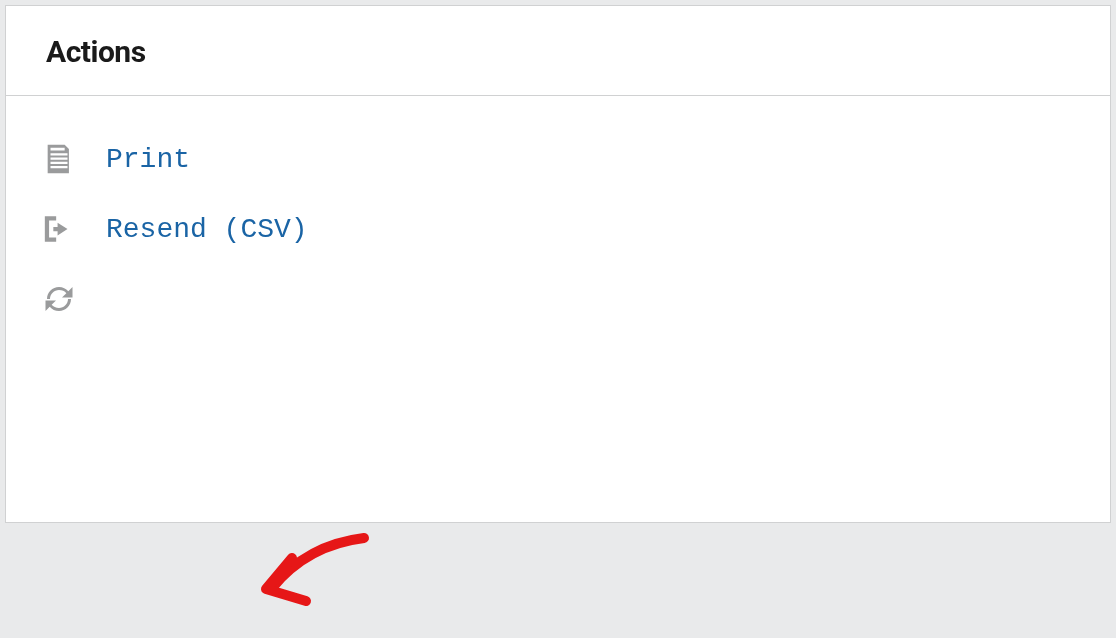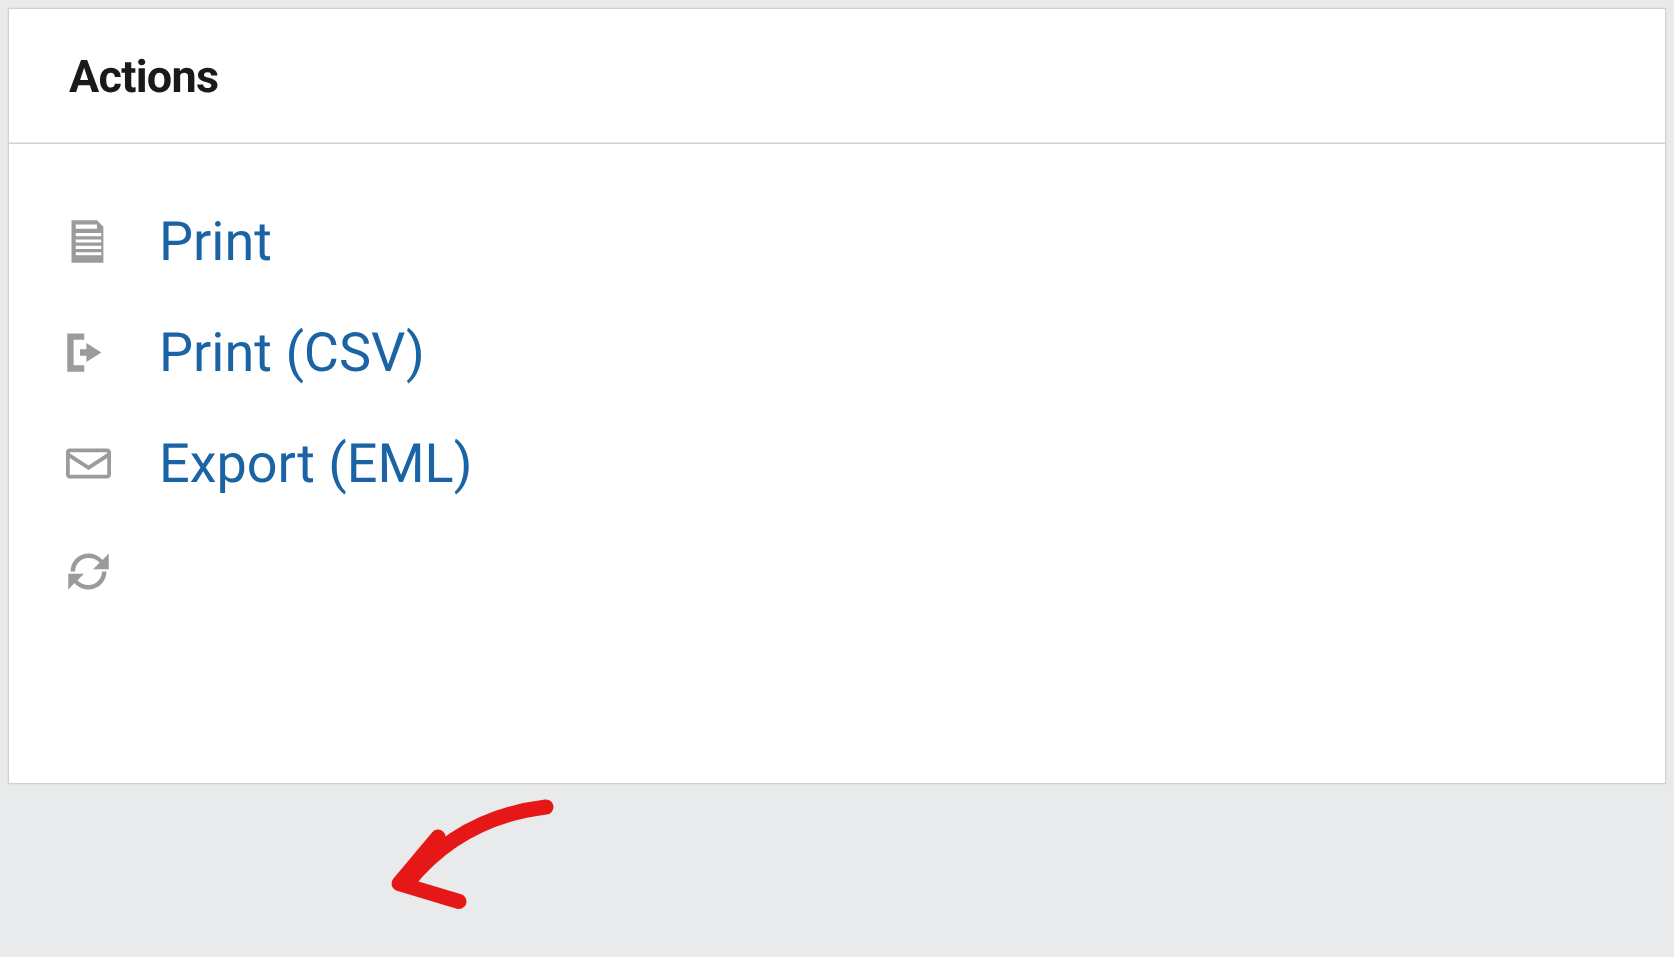--- a/index.html
+++ b/index.html
@@ -46,23 +46,24 @@
       height: 38px;
       display: flex;
       align-items: center;
       justify-content: center;
       flex-shrink: 0;
     }
     .action-icon svg {
       fill: #9a9b9c;
     }
     .action-label {
-      font-size: 36px;
+      font-size: 28px;
       color: #1a64a5;
       font-weight: 400;
+      font-family: Liberation Mono, monospace;
     }
     .annotation-arrow {
       position: absolute;
       left: 238px;
       top: 517px;
       pointer-events: none;
     }
   </style>
 </head>
 <body>
@@ -81,32 +82,24 @@
       </span>
       <span class="action-label">Print</span>
     </div>
 
     <div class="action-row">
       <span class="action-icon">
         <svg viewBox="0 0 24 24" width="38" height="34">
           <path d="M2 3h8v3H5v12h5v3H2V3zm9 4.5l7 4.5-7 4.5v-3H8v-3h3v-3z"></path>
         </svg>
       </span>
-      <span class="action-label">Print (CSV)</span>
+      <span class="action-label">Resend (CSV)</span>
     </div>
 
 
-    <div class="action-row">
-      <span class="action-icon">
-        <svg viewBox="0 0 24 24" width="40" height="30">
-          <path d="M2 4h20c1 0 2 .9 2 2v12c0 1.1-1 2-2 2H2c-1 0-2-.9-2-2V6c0-1.1 1-2 2-2zm0 2v.5l10 6.5 10-6.5V6H2zm0 3v9h20V9l-10 6.5L2 9z"></path>
-        </svg>
-      </span>
-      <span class="action-label">Export (EML)</span>
-    </div>
 
     <div class="action-row">
       <span class="action-icon">
         <svg viewBox="0 0 24 24" width="36" height="36">
           <path d="M12 4c2.5 0 4.7 1.1 6.2 2.9L21 4v7h-7l2.9-2.9C15.9 6.8 14 6 12 6c-3.3 0-6 2.7-6 6H4c0-4.4 3.6-8 8-8zm0 16c-2.5 0-4.7-1.1-6.2-2.9L3 20v-7h7l-2.9 2.9C8.1 17.2 10 18 12 18c3.3 0 6-2.7 6-6h2c0 4.4-3.6 8-8 8z"></path>
         </svg>
       </span>
     </div>
 
   </div>

